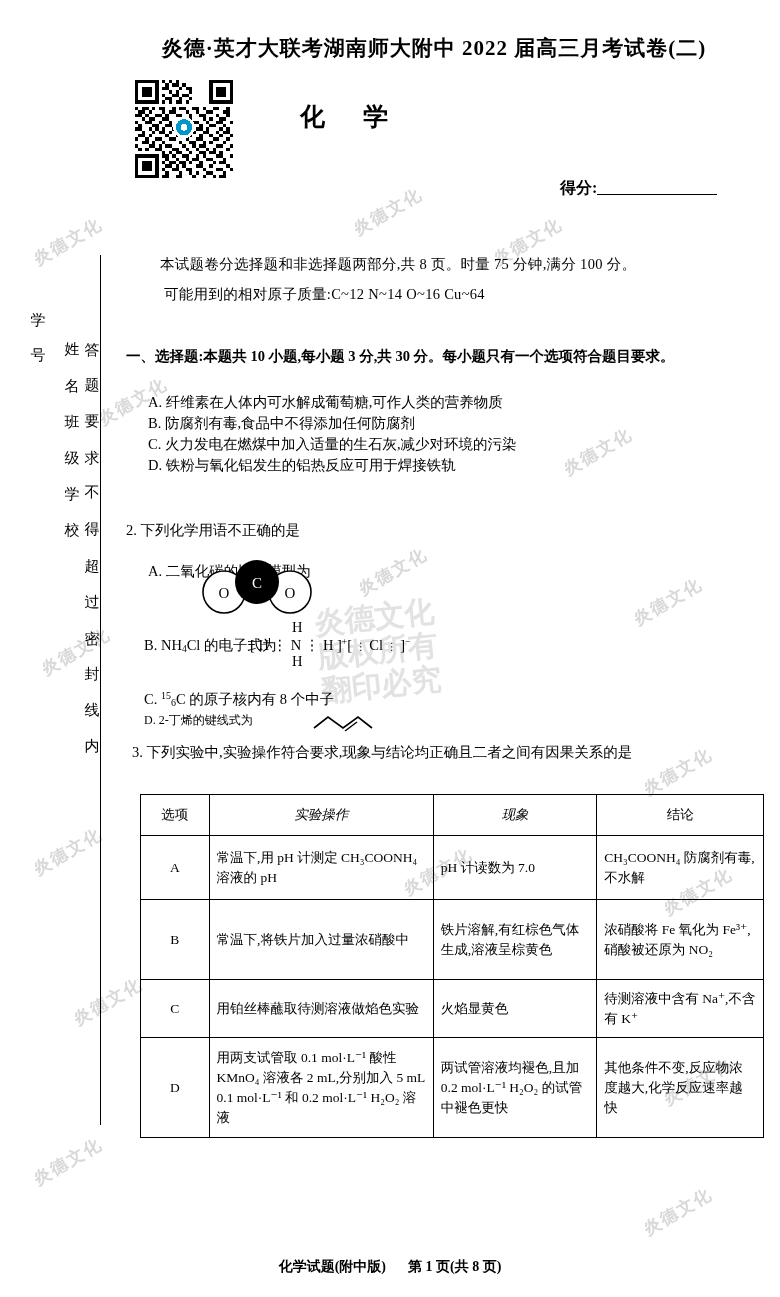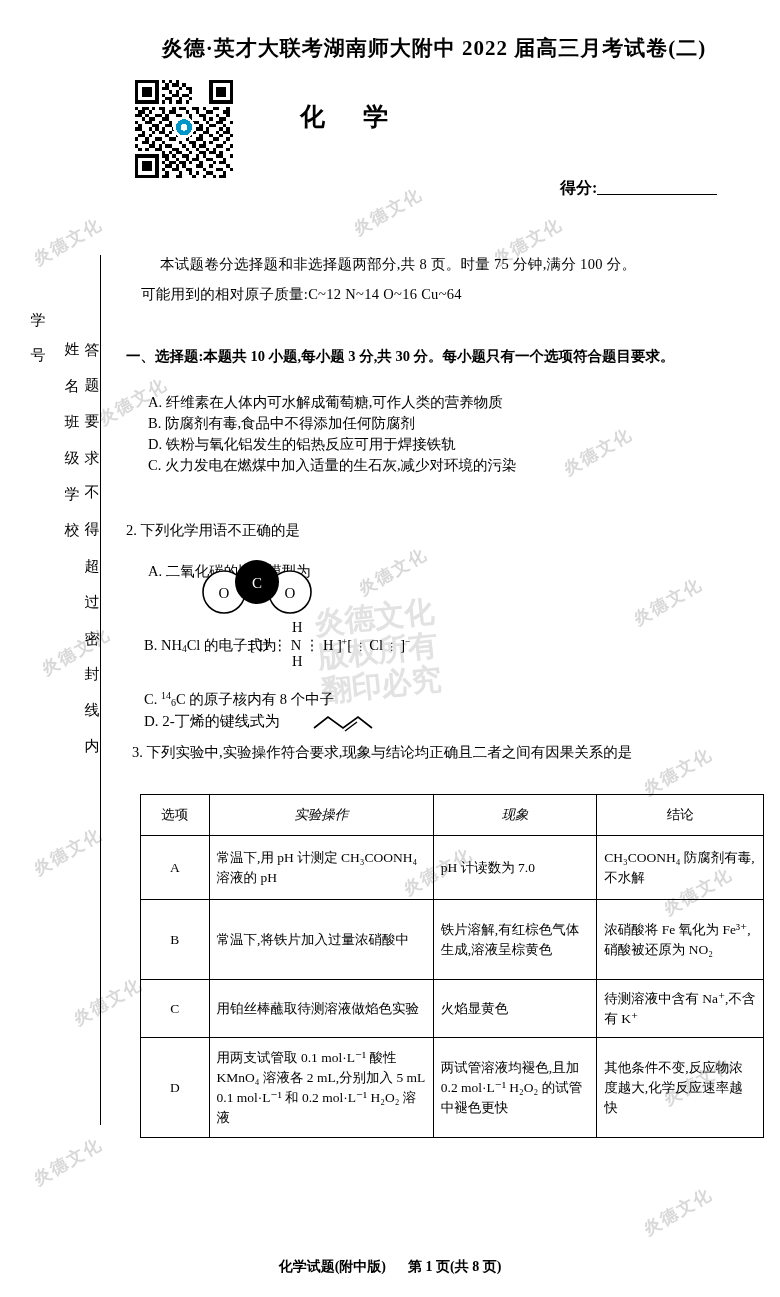--- a/index.html
+++ b/index.html
@@ -53,33 +53,33 @@
   }
   .score{
     position:absolute;left:560px;top:178px;font-size:16px;font-weight:bold;
   }
   .score .line{
     display:inline-block;width:120px;border-bottom:1px solid #000;height:15px;
     vertical-align:-2px;
   }
 
   .p1{position:absolute;left:160px;top:255px;font-size:14.5px;letter-spacing:.3px;}
-  .p2{position:absolute;left:141px;top:285px;font-size:14.5px;letter-spacing:.3px;}
+  .p2{position:absolute;left:164px;top:285px;font-size:14.5px;letter-spacing:.3px;}
 
   .sec1{position:absolute;left:126px;top:345px;width:640px;font-size:14.5px;font-weight:bold;line-height:22px;}
   .q{position:absolute;font-size:14.5px;line-height:21px;}
   .q1{left:126px;top:392px;width:650px;}
   .opt{margin-left:22px;}
   .q2{left:126px;top:520px;width:650px;}
   .molecule{position:absolute;left:198px;top:556px;}
 
   .q2b{position:absolute;left:144px;top:636px;font-size:14.5px;}
   .lewis{position:absolute;left:250px;top:620px;font-size:14.5px;line-height:15px;}
   .q2c{position:absolute;left:144px;top:690px;font-size:14.5px;}
-  .q2d{position:absolute;left:144px;top:712px;font-size:15px;}
+  .q2d{position:absolute;left:144px;top:712px;font-size:12px;}
   .zig{position:absolute;left:312px;top:714px;}
 
   .q3{position:absolute;left:132px;top:742px;width:650px;font-size:14.5px;line-height:21px;}
 
   
   table.main{
     position:absolute;left:140px;top:794px;width:624px;
     border-collapse:collapse;
     font-size:13.5px;
   }
@@ -387,22 +387,22 @@
   </div>
 
   <div class="p1">本试题卷分选择题和非选择题两部分,共 8 页。时量 75 分钟,满分 100 分。</div>
   <div class="p2">可能用到的相对原子质量:C~12    N~14    O~16    Cu~64</div>
 
   <div class="sec1">一、选择题:本题共 10 小题,每小题 3 分,共 30 分。每小题只有一个选项符合题目要求。</div>
 
   <div class="q q1">
     <div class="opt">A. 纤维素在人体内可水解成葡萄糖,可作人类的营养物质</div>
     <div class="opt">B. 防腐剂有毒,食品中不得添加任何防腐剂</div>
+    <div class="opt">C. 火力发电在燃煤中加入适量的生石灰,减少对环境的污染</div>
     <div class="opt">D. 铁粉与氧化铝发生的铝热反应可用于焊接铁轨</div>
-    <div class="opt">C. 火力发电在燃煤中加入适量的生石灰,减少对环境的污染</div>
   </div>
 
   <div class="q q2">
     <div>2. 下列化学用语不正确的是</div>
     <div class="opt" style="margin-top:20px">A. 二氧化碳的比例模型为</div>
   </div>
 
   <div class="molecule">
     <svg width="118" height="58" viewBox="0 0 118 58">
       <circle cx="26" cy="36" r="21" fill="#ffffff" stroke="#000" stroke-width="1.6"></circle>
@@ -419,21 +419,21 @@
   </div>
   <div class="lewis">
     <div style="text-align:left;padding-left:42px;">H</div>
     <div style="white-space:nowrap;">
       [ H <span style="letter-spacing:0">⋮</span> N <span>⋮</span> H ]<sup>+</sup>[ <span style="font-size:10px">⋮</span> Cl <span style="font-size:10px">⋮</span> ]<sup>−</sup>
     </div>
     <div style="text-align:left;padding-left:42px;">H</div>
   </div>
 
   <div class="q2c">
-    C. <sup style="font-size:10px">14</sup><sub style="font-size:10px">6</sub>C 的原子核内有 8 个中子
+    C. <sup style="font-size:10px">15</sup><sub style="font-size:10px">6</sub>C 的原子核内有 8 个中子
   </div>
   <div class="q2d">D. 2-丁烯的键线式为</div>
   <div class="zig">
     <svg width="62" height="18" viewBox="0 0 62 18">
       <polyline points="2,14 16,3 31,14 46,3 60,14" fill="none" stroke="#000" stroke-width="1.6"></polyline>
       <polyline points="33,17 45,8" fill="none" stroke="#000" stroke-width="1.4"></polyline>
     </svg>
   </div>
 
   <div class="q3">3. 下列实验中,实验操作符合要求,现象与结论均正确且二者之间有因果关系的是</div>

